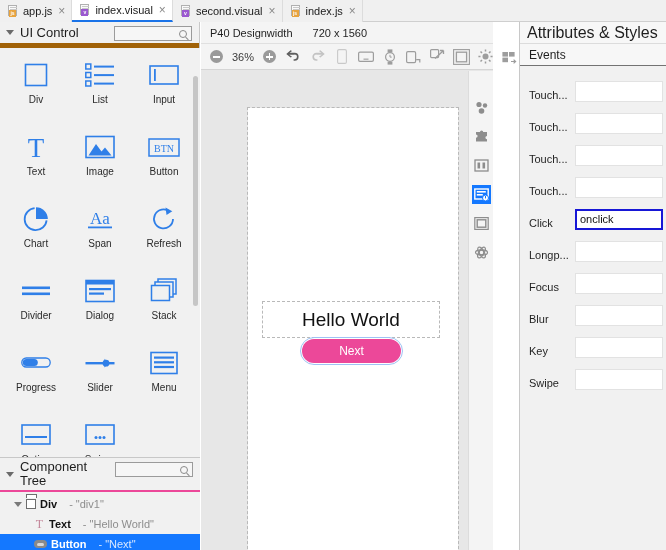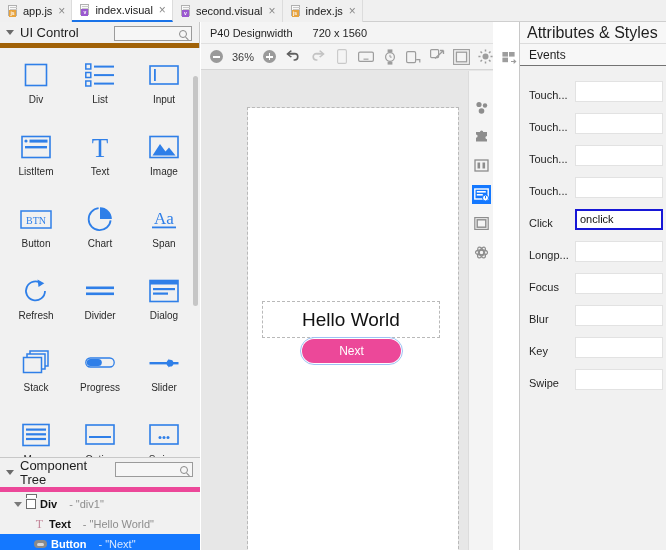--- a/index.html
+++ b/index.html
@@ -143,21 +143,21 @@
   }
 
   
   .tree-panel {
     position: absolute; left: 0; top: 435px; width: 200px; height: 115px;
     background: #f1f1f1; border-top: 1px solid #c8c8c8;
   }
   .tree-header {
     height: 34px; display: flex; align-items: center;
     padding-left: 6px; position: relative;
-    border-bottom: 5px solid #ec4899;
+    border-bottom: 2px solid #ec4899;
   }
   .tree-header .panel-title {
     font-size: 13px; width: 68px; line-height: 14px;
   }
   .tree-rows { position: absolute; left: 0; top: 36px; width: 200px; }
   .tree-row {
     height: 20px; display: flex; align-items: center;
     font-size: 11px; color: #111; padding-left: 14px; gap: 4px;
     white-space: nowrap; cursor: pointer;
   }
@@ -396,31 +396,20 @@
             <div class="pal-ico">
               <svg width="30" height="20">
                 <rect x="1" y="1" width="28" height="18" fill="none" stroke="#2f7fe8" stroke-width="1.6"></rect>
                 <rect x="5" y="4" width="1.8" height="12" fill="#2f7fe8"></rect>
               </svg>
             </div>
             <div class="pal-label">Input</div>
           </div>
           <div class="pal-item">
             <div class="pal-ico">
-              <svg width="30" height="24">
-                <rect x="1" y="1.5" width="28" height="21" fill="none" stroke="#2f7fe8" stroke-width="1.6"></rect>
-                <circle cx="5" cy="6" r="1.6" fill="#2f7fe8"></circle>
-                <rect x="8.5" y="4.6" width="18" height="3" fill="#2f7fe8"></rect>
-                <rect x="4" y="11" width="22" height="2.4" fill="#2f7fe8"></rect>
-              </svg>
-            </div>
-            <div class="pal-label">ListItem</div>
-          </div>
-          <div class="pal-item">
-            <div class="pal-ico">
               <svg width="26" height="26">
                 <text x="13" y="23" font-family="Liberation Serif, serif" font-size="27" fill="#2f7fe8" text-anchor="middle">T</text>
               </svg>
             </div>
             <div class="pal-label">Text</div>
           </div>
           <div class="pal-item">
             <div class="pal-ico">
               <svg width="30" height="24">
                 <rect x="1" y="1.5" width="28" height="21" fill="none" stroke="#2f7fe8" stroke-width="1.6"></rect>

